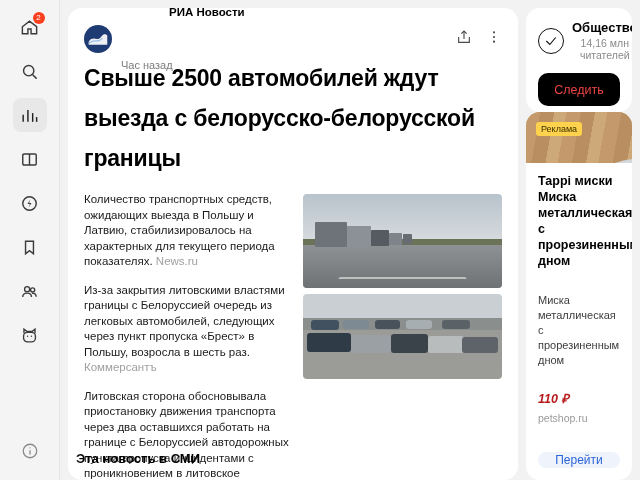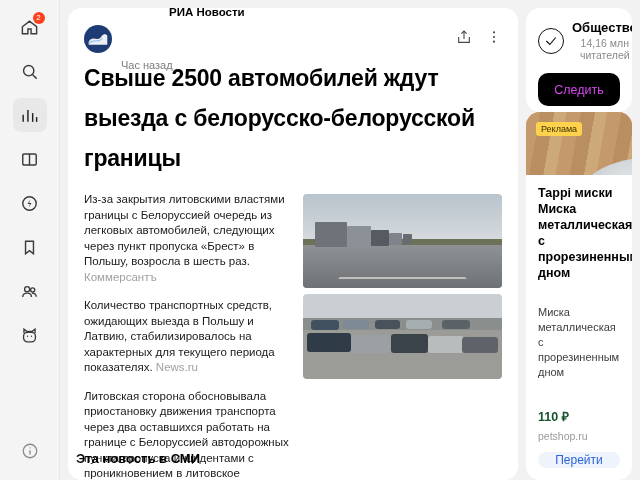--- a/index.html
+++ b/index.html
@@ -194,21 +194,21 @@
     width: 26px; height: 26px; border-radius: 50%;
     border: 1.5px solid #111;
     display: flex; align-items: center; justify-content: center;
     flex: 0 0 26px;
   }
   .sub-title { font-size: 13px; font-weight: bold; color: #000; }
   .sub-meta { font-size: 10.5px; color: #8a8a8a; margin-top: 2px; text-align: center; }
   .sub-btn {
     margin-top: 12px;
     background: #000;
-    color: #d946ef;
+    color: #ef4444;
     border-radius: 10px;
     height: 33px;
     display: flex;
     align-items: center;
     justify-content: center;
     font-size: 12.5px;
     border: none;
     width: 100%;
     font-family: "Liberation Sans", sans-serif;
     cursor: pointer;
@@ -240,24 +240,24 @@
     background: radial-gradient(circle at 40% 35%, #eceff1, #b9bfc4 60%, #8d9499);
   }
   .bowl-in {
     position:absolute; left: 70px; top: 62px;
     width: 104px; height: 72px; border-radius: 50%;
     background: radial-gradient(circle at 45% 40%, #6f7479, #3c4146);
   }
   .ad-body { padding: 10px 12px 0 12px; }
   .ad-title { font-size: 12.5px; font-weight: bold; color: #000; line-height: 16px; }
   .ad-desc { font-size: 11px; color: #3d3d3d; line-height: 15px; margin-top: 24px; }
-  .ad-price { font-size: 12.5px; font-weight: bold; color: #14532d; margin-top: 28px; }
+  .ad-price { font-size: 12.5px; font-weight: bold; color: #b91c1c; margin-top: 22px; font-style: italic; }
   .ad-dom { font-size: 10.5px; color: #9a9a9a; margin-top: 5px; }
   .ad-btn {
-    margin: 10px 12px 12px 12px;
+    margin: 28px 12px 12px 12px;
     background: #eef3fc;
     color: #2b63d9;
     border: none;
     border-radius: 10px;
     height: 32px;
     font-size: 12px;
     display: flex; align-items: center; justify-content: center;
     font-family: "Liberation Sans", sans-serif;
     cursor: pointer;
   }
@@ -373,26 +373,26 @@
           </span>
         </div>
       </div>
 
       <h1 class="headline">Свыше 2500 автомобилей ждут выезда с белорусско-белорусской границы</h1>
 
       <div class="body-row">
 
         <div class="body-text">
           <p>
+            <span>Количество транспортных средств, ожидающих выезда в Польшу и Латвию, стабилизировалось на характерных для текущего периода показателях.</span>
+            <span class="src-link">News.ru</span>
+          </p>
+          <p>
             <span>Из-за закрытия литовскими властями границы с Белоруссией очередь из легковых автомобилей, следующих через пункт пропуска «Брест» в Польшу, возросла в шесть раз.</span>
             <span class="src-link">Коммерсантъ</span>
-          </p>
-          <p>
-            <span>Количество транспортных средств, ожидающих выезда в Польшу и Латвию, стабилизировалось на характерных для текущего периода показателях.</span>
-            <span class="src-link">News.ru</span>
           </p>
           <p>
             <span>Литовская сторона обосновывала приостановку движения транспорта через два оставшихся работать на границе с Белоруссией автодорожных пункта пропуска инцидентами с проникновением в литовское воздушное пространство метеозондов с контрабандой.</span>
             
             
           </p>
         </div>
 
         <div class="photos">
           <div class="photo photo-1">

